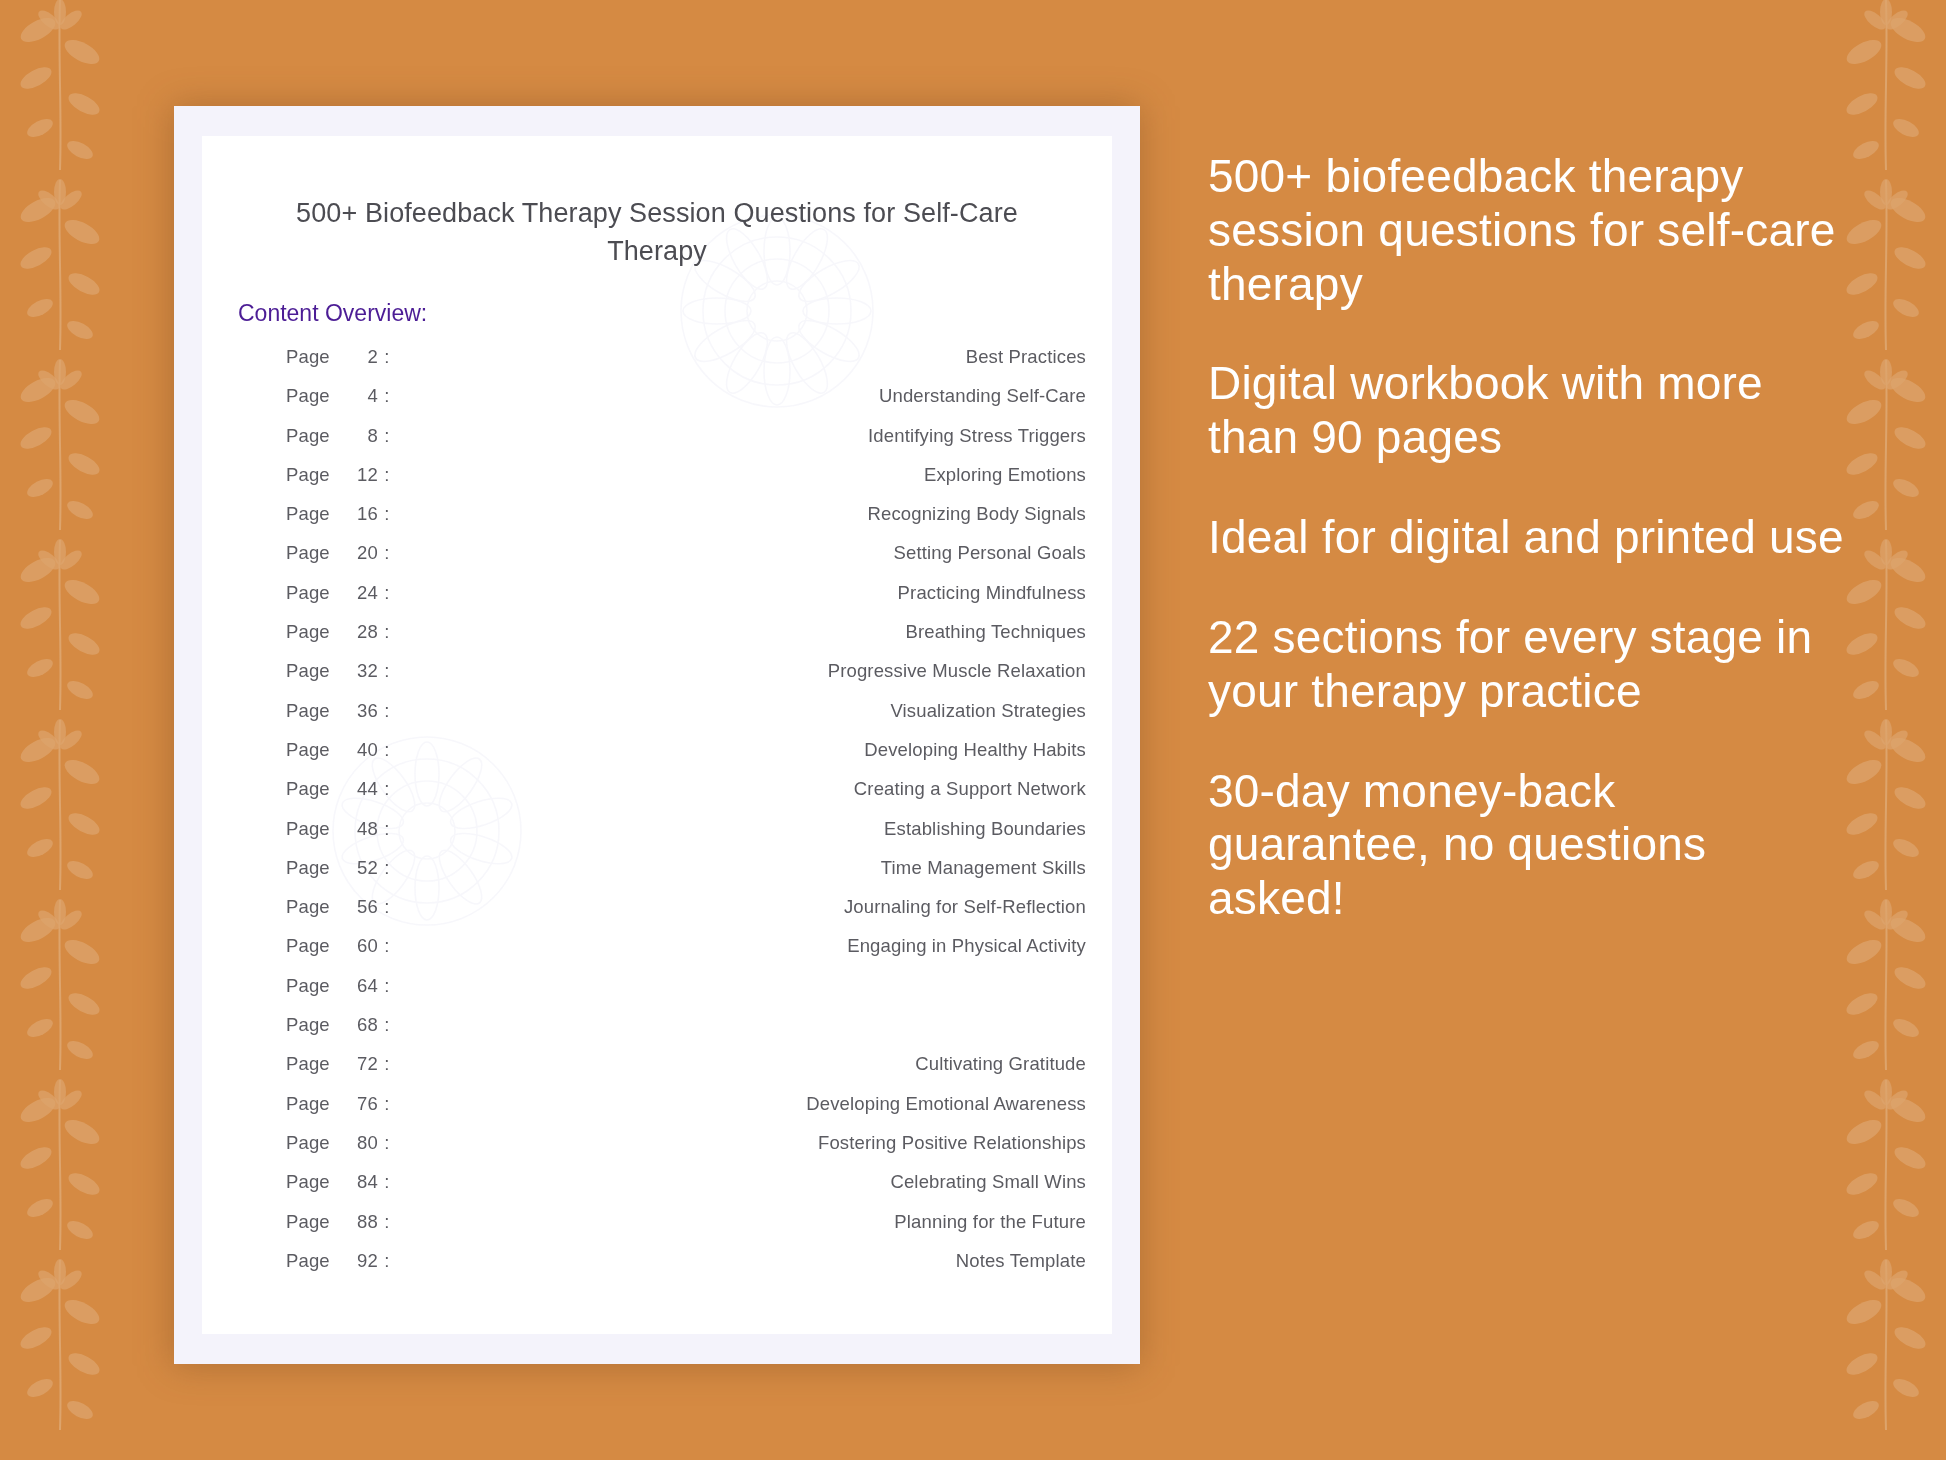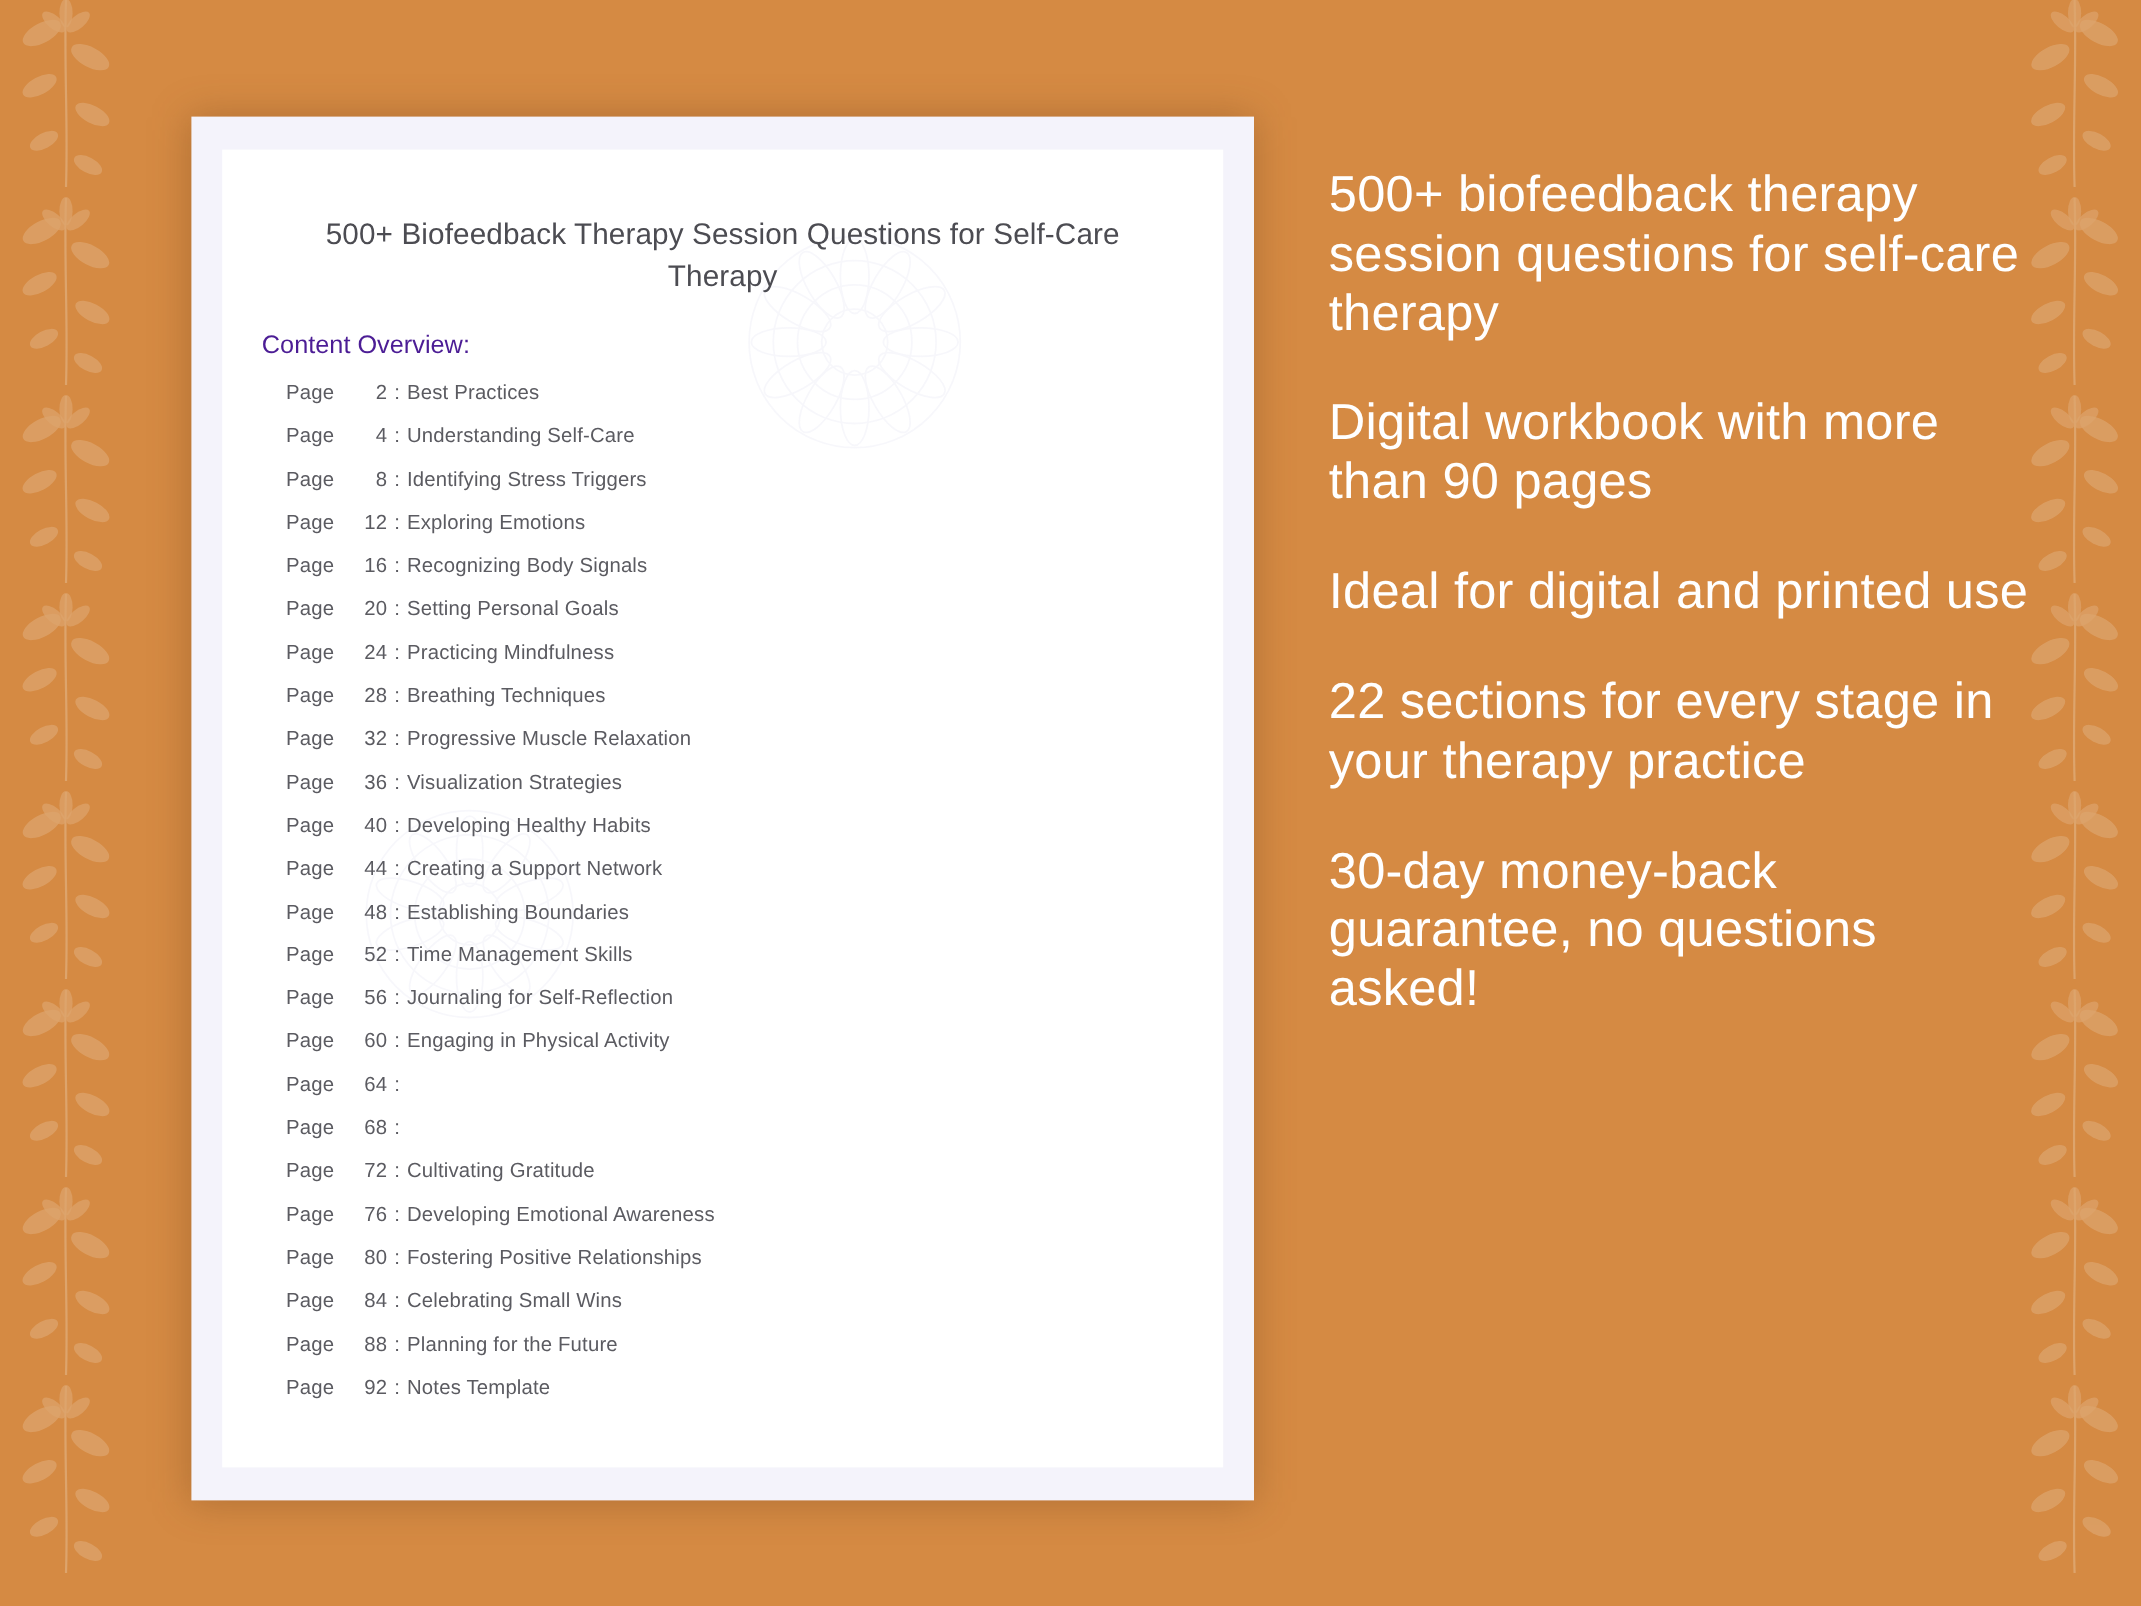--- a/index.html
+++ b/index.html
@@ -82,21 +82,21 @@
   }
   .doc-subtitle {
     position: absolute;
     left: 36px;
     top: 164px;
     font-size: 23px;
     color: #4c1d95;
   }
   .toc {
     position: absolute;
-    left: 58px;
+    left: 84px;
     top: 210px;
     width: 800px;
   }
   .toc-row {
     display: flex;
     align-items: baseline;
     font-size: 18.5px;
     color: #5b5b61;
     height: 39.3px;
     letter-spacing: 0.15px;
@@ -108,21 +108,21 @@
   .toc-pagenum {
     width: 36px;
     flex: 0 0 36px;
     text-align: right;
   }
   .toc-colon {
     width: 18px;
     flex: 0 0 18px;
     text-align: center;
   }
-  .toc-name { flex: 1 1 auto; }
+  .toc-name { flex: 1 1 auto; text-align: right; }
 
   
   .bullets {
     position: absolute;
     left: 1208px;
     top: 150px;
     width: 640px;
   }
   .bullet {
     color: #ffffff;

